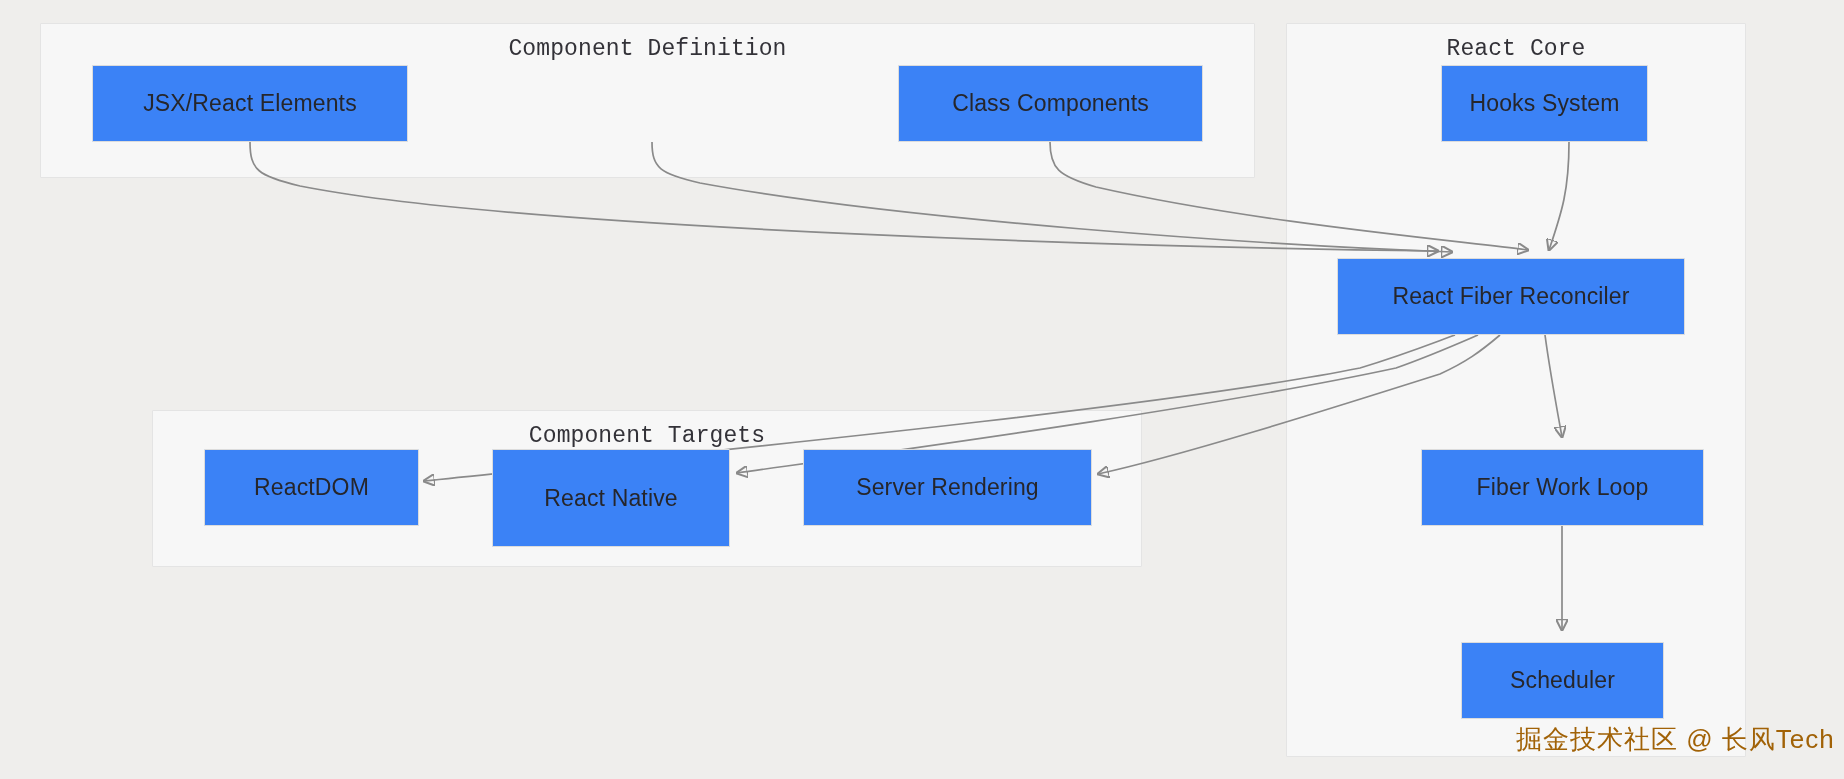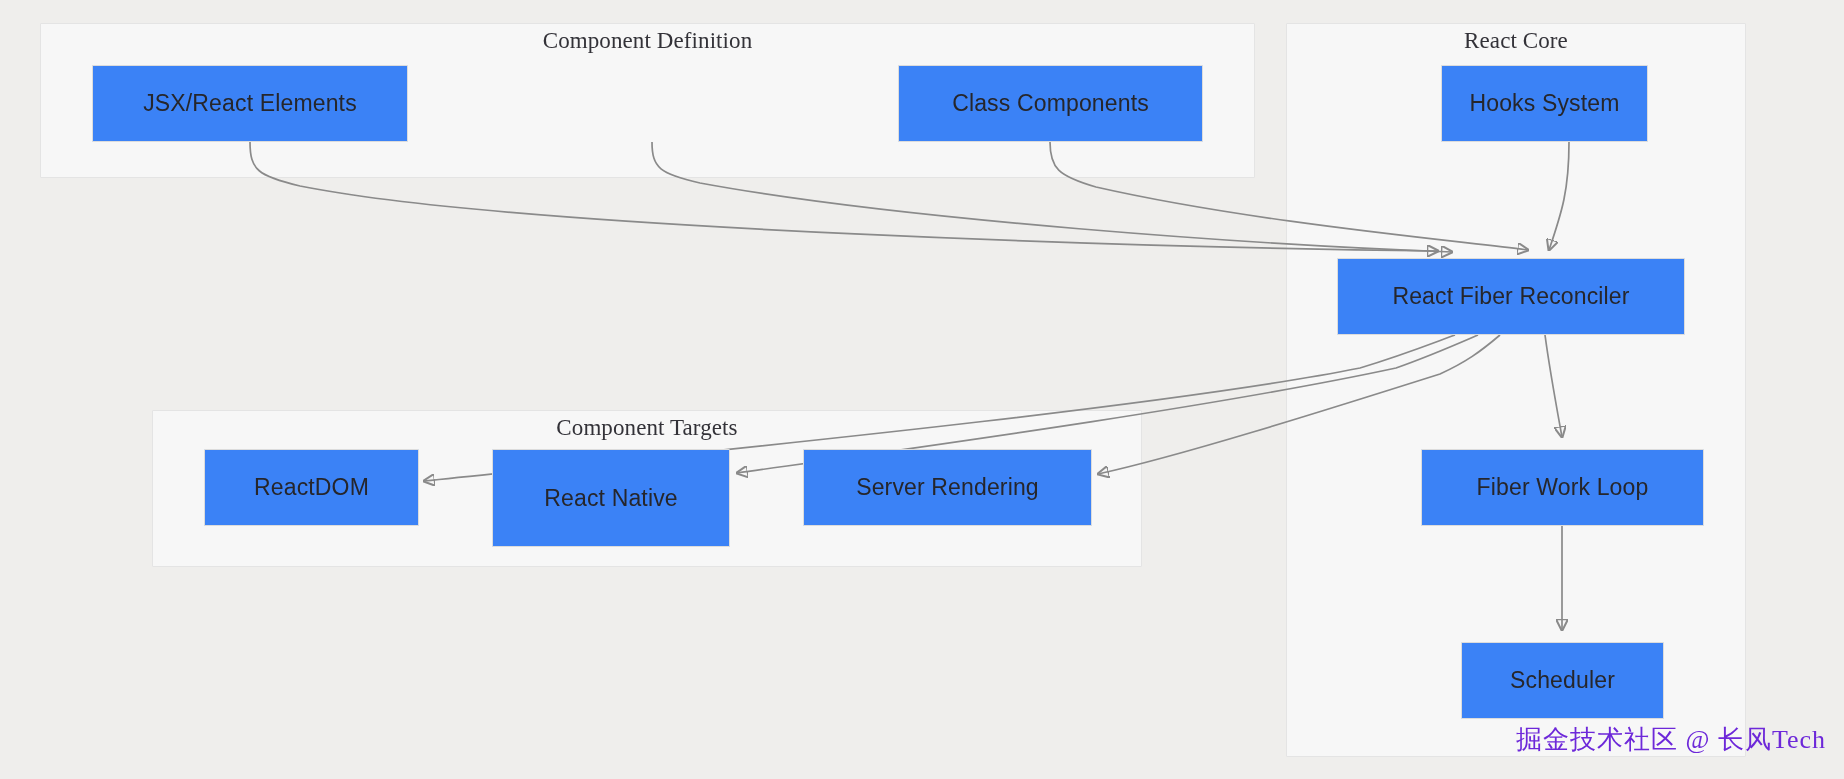--- a/index.html
+++ b/index.html
@@ -26,22 +26,23 @@
     border: 1px solid #e4e4e4;
     box-sizing: border-box;
     border-radius: 1px;
   }
   .cluster-label {
     position: absolute;
     font-size: 23px;
     color: #333238;
     white-space: nowrap;
     text-align: center;
-    font-family: Liberation Serif, serif;
+    font-family: Liberation Mono, monospace;
     letter-spacing: 0.1px;
+    margin-top: 8px;
   }
   .node {
     position: absolute;
     background: #3b82f6;
     border: 1px solid #dcdcdc;
     box-sizing: border-box;
     display: flex;
     align-items: center;
     justify-content: center;
     border-radius: 1px;
@@ -62,23 +63,23 @@
     overflow: visible;
   }
   svg.edges path {
     fill: none;
     stroke: #8a8a8a;
     stroke-width: 1.7px;
   }
   .watermark {
     position: absolute;
     font-size: 26px;
-    color: #6d28d9;
+    color: #a16207;
     white-space: nowrap;
-    font-family: Liberation Serif, serif;
+    font-family: Liberation Sans, sans-serif;
     letter-spacing: 1px;
     text-align: right;
   }
 </style>
 </head>
 <body>
 
 <div id="canvas">
 
   <div class="cluster" style="left:40px; top:23px; width:1215px; height:155px;"></div>

